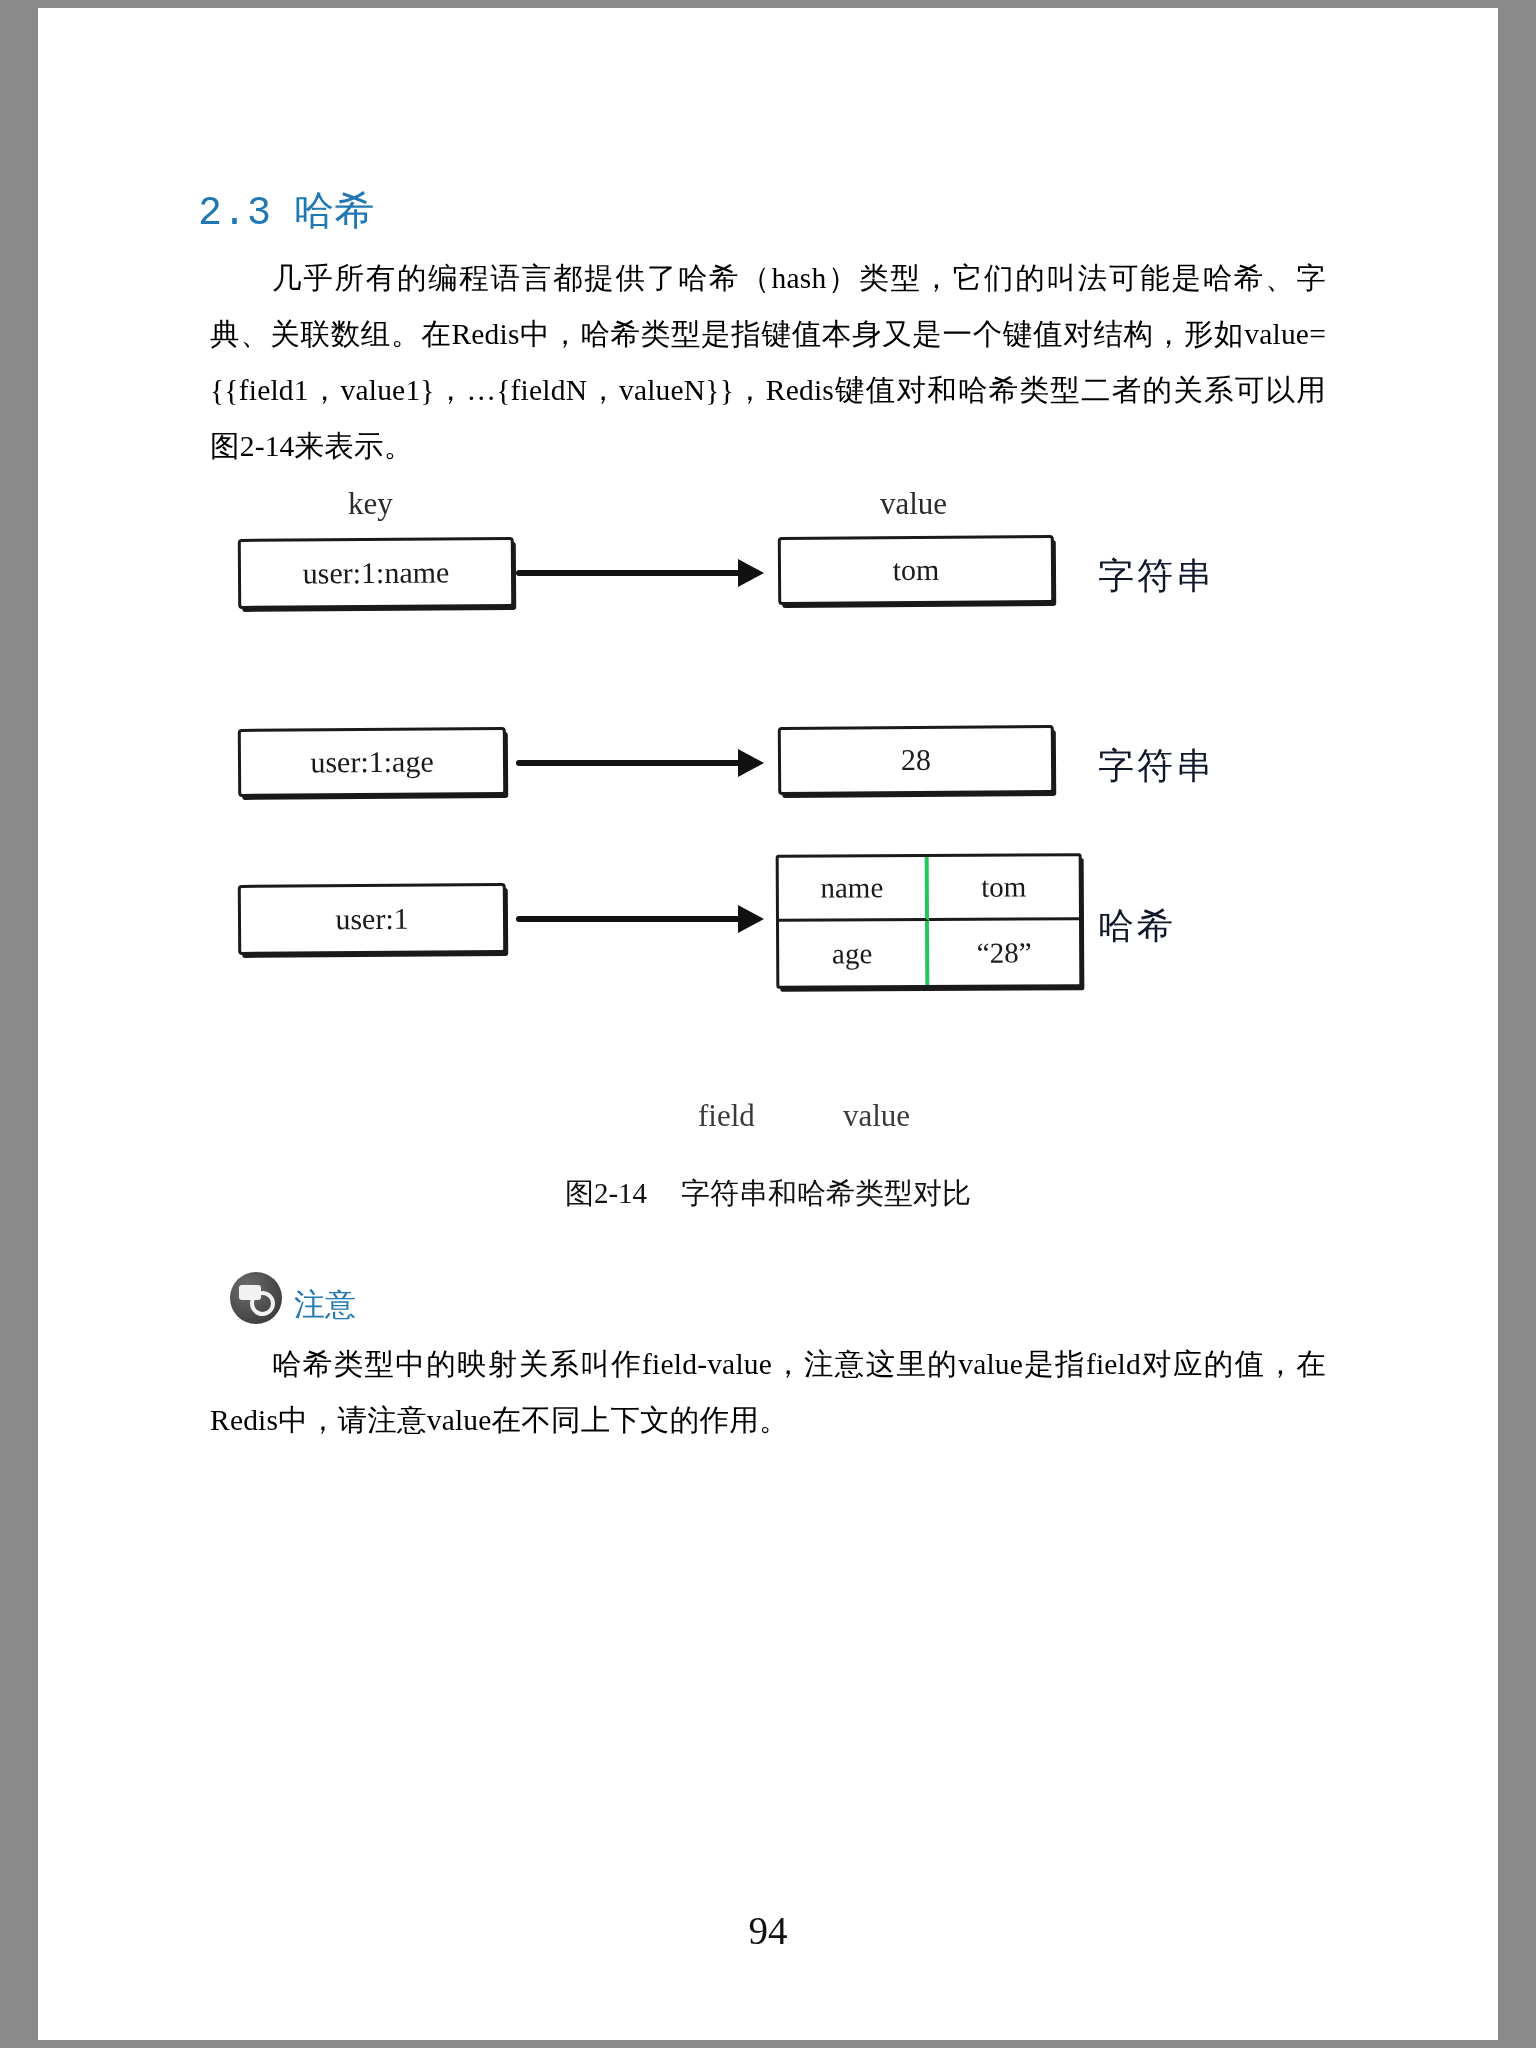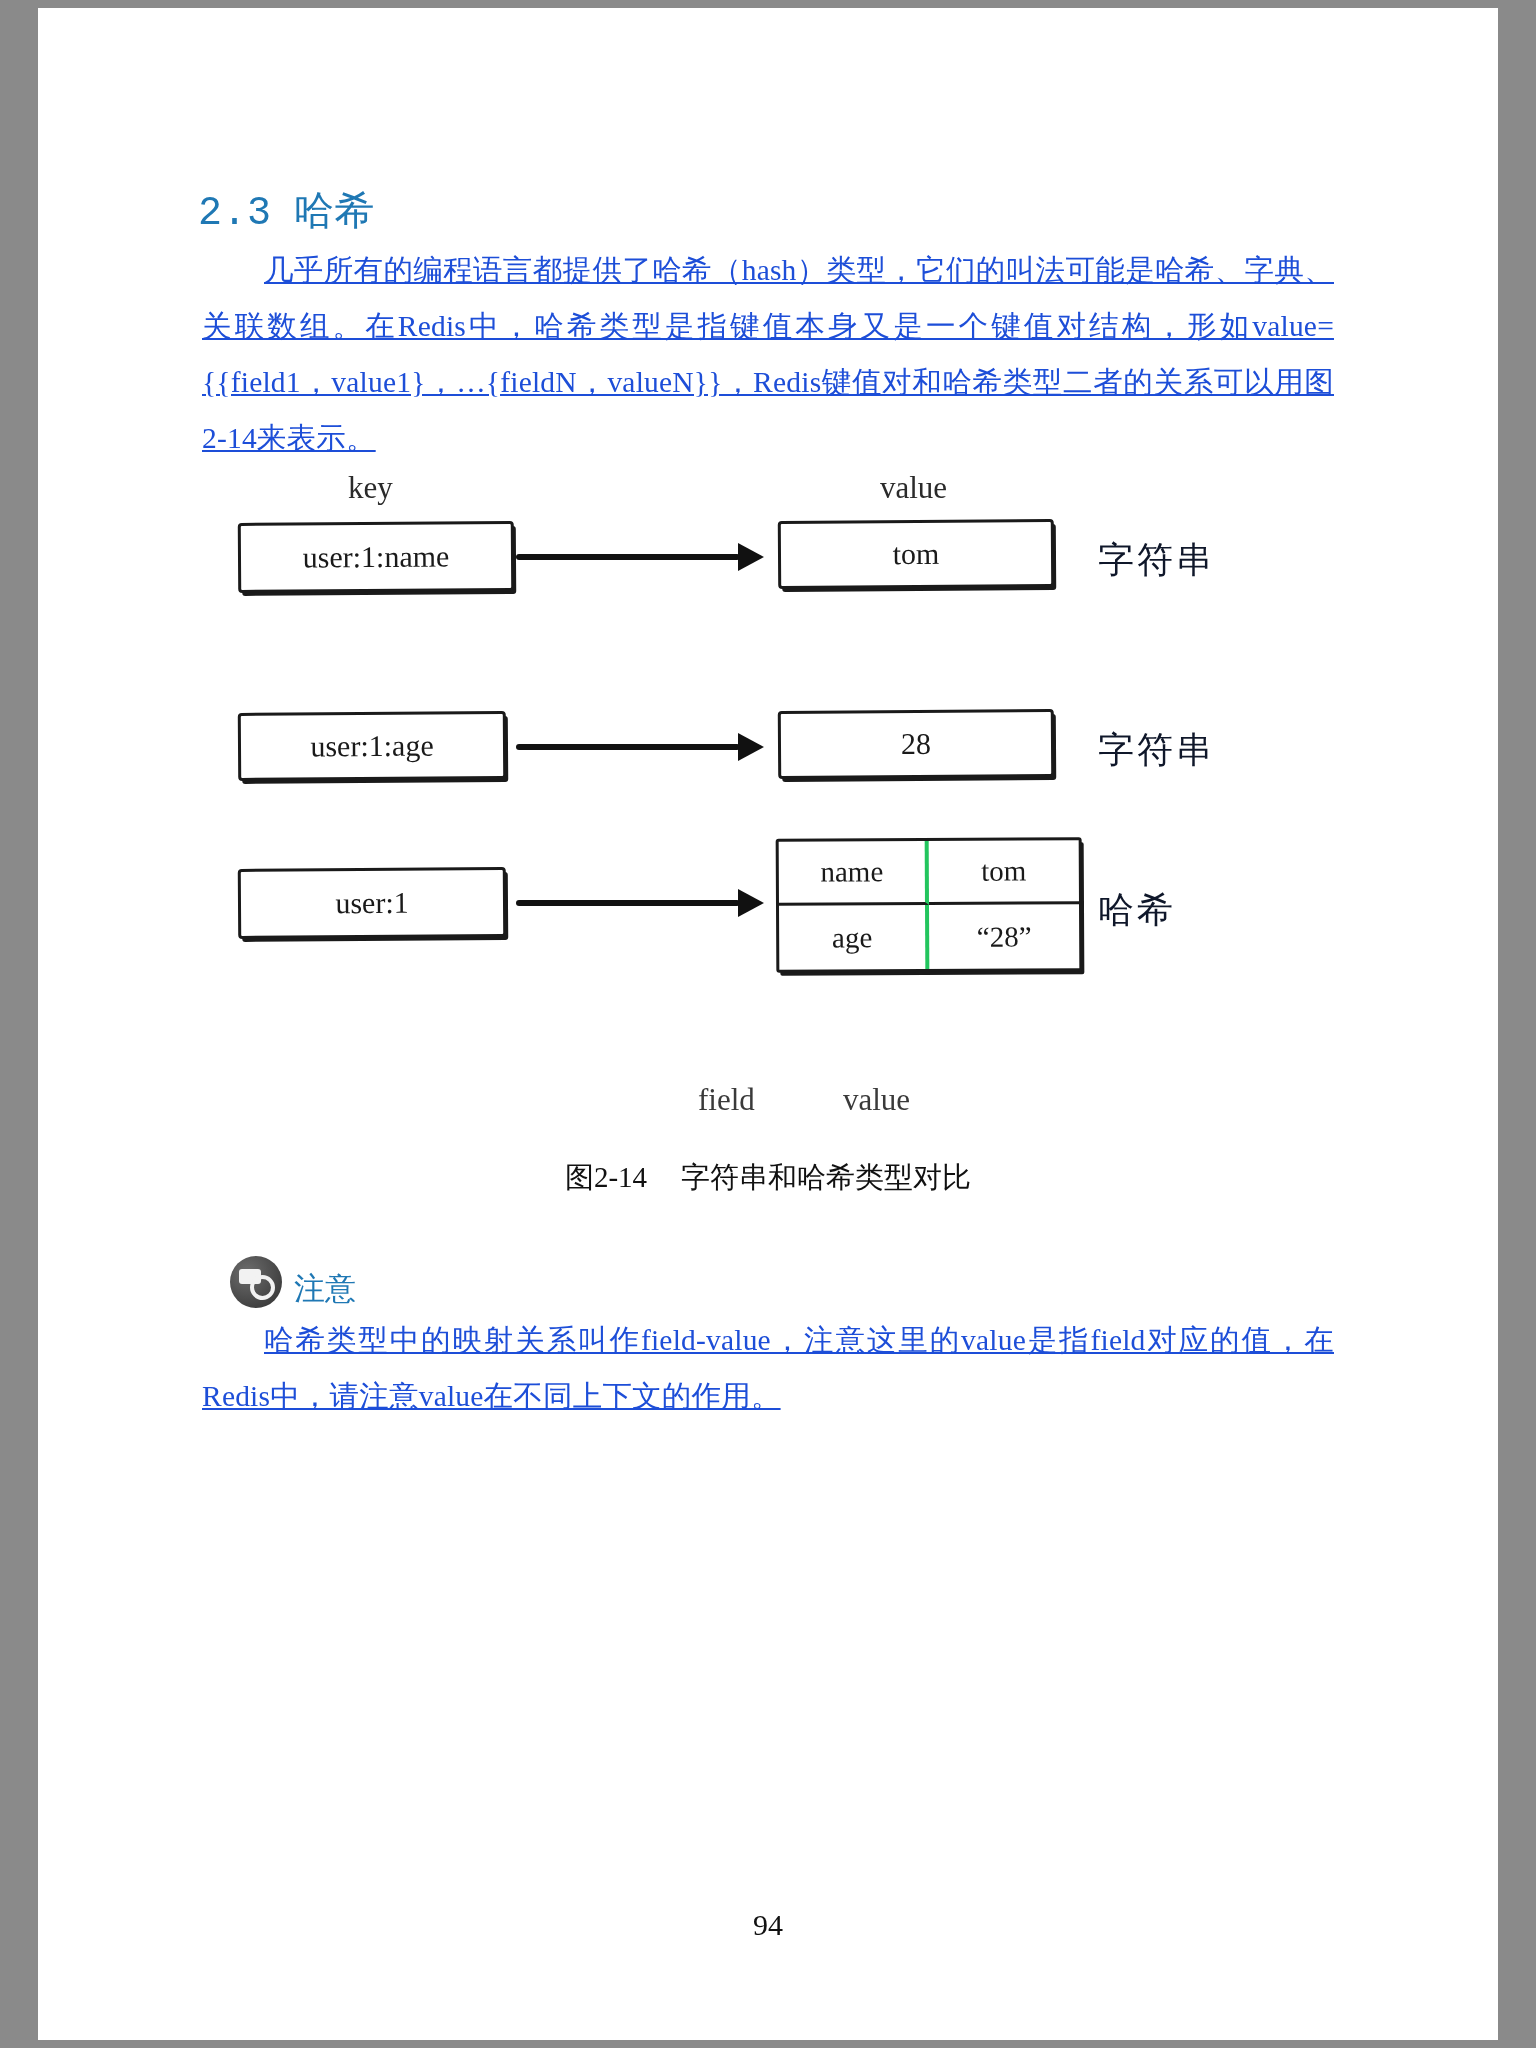--- a/index.html
+++ b/index.html
@@ -40,25 +40,24 @@
   }
   .section-heading .num {
     display: inline-block;
     min-width: 96px;
   }
 
   
   p.body-text {
     font-size: 29.5px;
     line-height: 56px;
-    color: #1d4ed8;
+    color: #000000;
     text-align: justify;
-    margin: 4px;
+    margin: 12px;
     letter-spacing: 0.2px;
-    text-decoration: underline;
   }
   p.indent { text-indent: 62px; }
   .p1 { margin-top: 52px; }
 
   
   .figure {
     position: relative;
     height: 680px;
   }
   .fig-label {
@@ -179,21 +178,21 @@
     padding-bottom: 2px;
   }
 
   .p2 { margin-top: 50px; }
 
   .page-number {
     position: absolute;
     left: 0; right: 0;
     top: 1900px;
     text-align: center;
-    font-size: 30px;
+    font-size: 39px;
     color: #111;
   }
 </style>
 </head>
 <body>
 
 <div class="page">
   <div class="content">
 
     <div class="section-heading">

